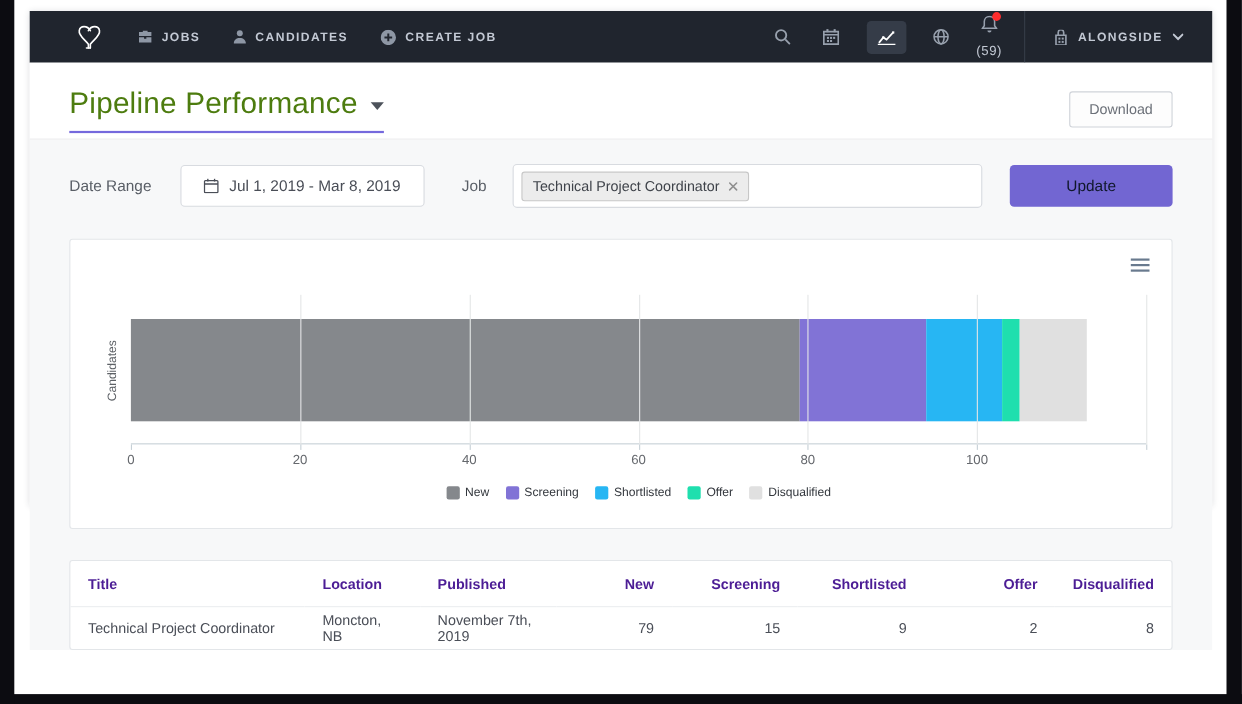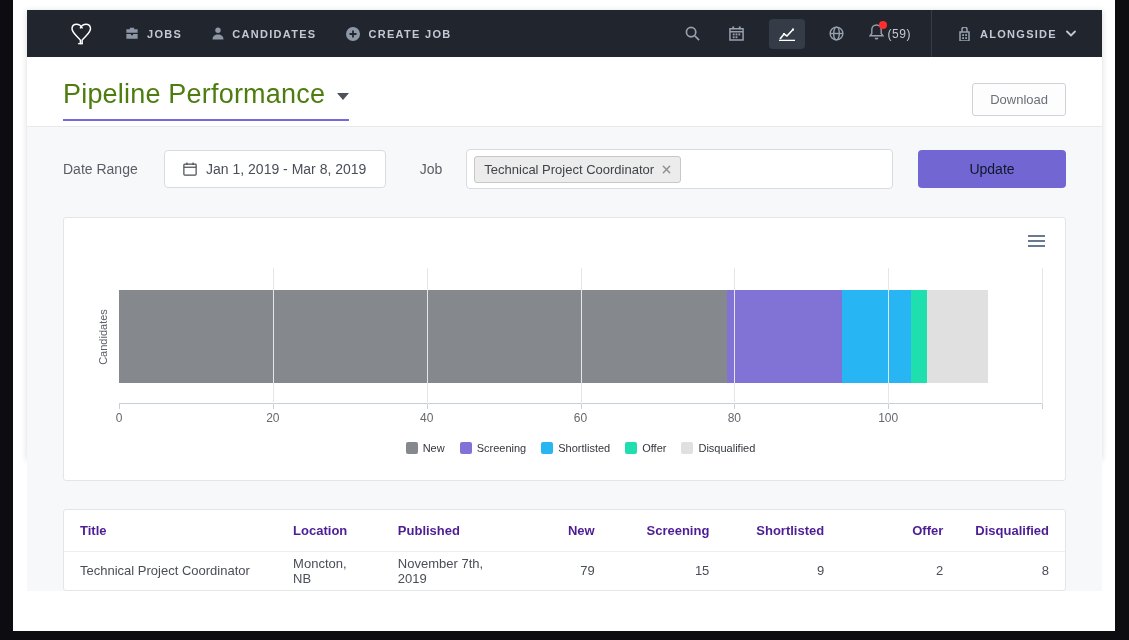--- a/index.html
+++ b/index.html
@@ -15,21 +15,21 @@
             padding:0 0 0 20px; color:#c9ced8; }
   .logo { margin:0 26px 0 20px; display:flex; align-items:center; }
   .nav-left { display:flex; align-items:center; gap:30px; }
   .nav-item { display:flex; align-items:center; gap:8px; font-size:11px; font-weight:700;
               letter-spacing:1.3px; color:#c3c9d4; cursor:pointer; }
   .nav-item svg { color:#8e97a5; }
   .nav-right { margin-left:auto; display:flex; align-items:center; height:100%; }
   .icon-btn { display:flex; align-items:center; justify-content:center; width:24px; margin-right:20px;
               color:#97a0ad; cursor:pointer; }
   .icon-btn.active { background:#353c48; border-radius:4px; width:36px; height:30px; color:#fff; }
-  .notif { display:flex; align-items:center; gap:4px; margin-right:20px; cursor:pointer; }
+  .notif { display:flex; align-items:center; gap:4px; margin-right:20px; cursor:pointer;flex-direction:column; }
   .bell-wrap { position:relative; color:#97a0ad; }
   .bell-dot { position:absolute; top:-3px; right:-3px; width:8px; height:8px; border-radius:50%;
               background:#ff2d2d; }
   .notif-count { font-size:12px; color:#c3c9d4; letter-spacing:.5px; }
   .nav-divider { width:1px; height:47px; background:#363d49; }
   .account { display:flex; align-items:center; gap:9px; padding:0 26px; height:100%; cursor:pointer; }
   .account svg { color:#97a0ad; }
   .account-label { font-size:11px; font-weight:700; letter-spacing:1.3px; color:#c3c9d4; }
 
   
@@ -200,21 +200,21 @@
 
     <div class="filter-row">
       <span class="filter-label">Date Range</span>
       <div class="date-input">
         <svg width="14" height="14" viewBox="0 0 16 16" fill="none" stroke="currentColor" stroke-width="1.4">
           <rect x="1" y="2.5" width="14" height="12.5" rx="1"></rect>
           <line x1="1" y1="6" x2="15" y2="6"></line>
           <line x1="4.5" y1="0.5" x2="4.5" y2="3.5"></line>
               <line x1="11.5" y1="0.5" x2="11.5" y2="3.5"></line>
         </svg>
-        <span>Jan 1, 2019 - Mar 8, 2019</span>
+        <span>Jul 1, 2019 - Mar 8, 2019</span>
       </div>
       <span class="filter-label job-label">Job</span>
       <div class="job-input">
         <span class="tag">
           <span>Technical Project Coordinator</span>
           <span class="tag-close">
             <svg width="9" height="9" viewBox="0 0 10 10" stroke="currentColor" stroke-width="1.6" stroke-linecap="round">
               <line x1="1.5" y1="1.5" x2="8.5" y2="8.5"></line>
                   <line x1="8.5" y1="1.5" x2="1.5" y2="8.5"></line>
             </svg>

